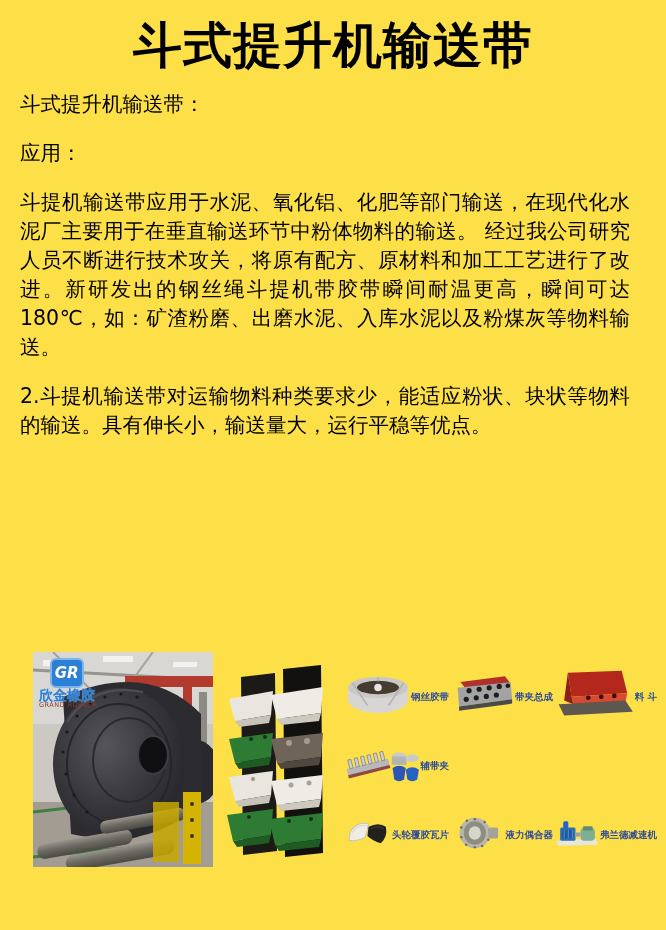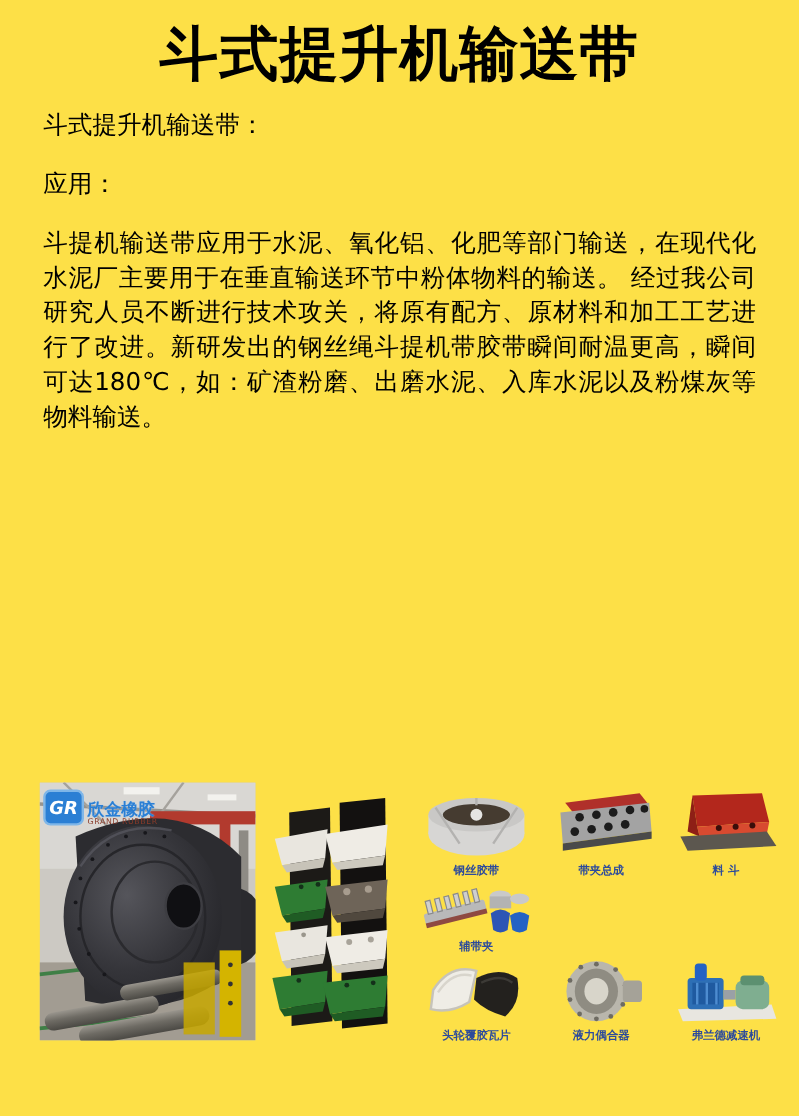--- a/index.html
+++ b/index.html
@@ -1,54 +1,55 @@
 <!DOCTYPE html>
 <html><head>
 <meta charset="utf-8">
 <style>
   html,body{margin:0;padding:0;background:#ffffff;}
   .page{position:relative;width:666px;height:930px;background:#fde047;overflow:hidden;
         font-family:"DejaVu Sans","Liberation Sans",sans-serif;color:#000;}
   .page-title{margin:14px 0 0 0;text-align:center;font-size:49px;font-weight:bold;
               letter-spacing:1px;line-height:1.3;}
-  .article{padding:12px 36px 0 36px;font-size:20.5px;line-height:29px;text-align:justify;}
+  .article{padding:12px 36px 0 20px;font-size:20.5px;line-height:29px;text-align:justify;}
   .article p{margin:0 0 20px 0;}
   
   .gallery{position:absolute;left:0;top:650px;width:666px;height:230px;}
   .photo-left{position:absolute;left:33px;top:2px;width:180px;height:215px;}
-  .logo-overlay{position:absolute;left:3px;top:6px;display:flex;align-items:flex-end;}
+  .logo-overlay{position:absolute;left:3px;top:6px;display:flex;align-items:center;flex-direction:column;}
   .logo-mark{width:30px;height:26px;background:#2b7fd4;border-radius:6px;border:2px solid #7fb6e8;
              color:#fff;font-size:15px;font-weight:bold;display:flex;align-items:center;
              justify-content:center;font-style:italic;}
   .logo-text{margin-left:3px;line-height:1;}
   .logo-cn{font-size:14px;font-weight:bold;color:#2b7fd4;text-shadow:0 0 1px #9cc6ef;}
   .logo-en{font-size:6.5px;color:#8a3b2a;font-weight:normal;letter-spacing:.5px;}
   .photo-mid{position:absolute;left:225px;top:13px;width:112px;height:200px;}
   .product-grid{position:absolute;left:345px;top:8px;width:312px;}
   .grid-row{display:flex;}
-  .grid-cell{width:104px;display:flex;flex-direction:column;align-items:center;
+  .grid-cell{width:104px;display:flex;flex-direction:row;align-items:center;
              justify-content:flex-end;}
   .row-1 .grid-cell{height:74px;}
   .row-2 .grid-cell{height:64px;margin-top:0px;}
   .row-3 .grid-cell{height:74px;margin-top:2px;}
   .product-label{font-size:9.5px;color:#2d4b9b;margin-top:4px;white-space:nowrap;
                  font-weight:bold;}
   svg{display:block;}
 </style>
 </head>
 <body>
 
 <div class="page">
 
   <h1 class="page-title">斗式提升机输送带</h1>
 
   <div class="article">
     <p>斗式提升机输送带：</p>
     <p>应用：</p>
     <p>斗提机输送带应用于水泥、氧化铝、化肥等部门输送，在现代化水泥厂主要用于在垂直输送环节中粉体物料的输送。 经过我公司研究人员不断进行技术攻关，将原有配方、原材料和加工工艺进行了改进。新研发出的钢丝绳斗提机带胶带瞬间耐温更高，瞬间可达180℃，如：矿渣粉磨、出磨水泥、入库水泥以及粉煤灰等物料输送。</p>
+    <p>2.斗提机输送带对运输物料种类要求少，能适应粉状、块状等物料的输送。具有伸长小，输送量大，运行平稳等优点。</p>
   </div>
 
   <div class="gallery">
 
     <div class="photo-left">
       <svg width="180" height="215" viewBox="0 0 180 215">
         <defs>
           <radialGradient id="rollFace" cx="40%" cy="38%" r="75%">
             <stop offset="0%" stop-color="#55555b"></stop>
             <stop offset="55%" stop-color="#35353a"></stop>

